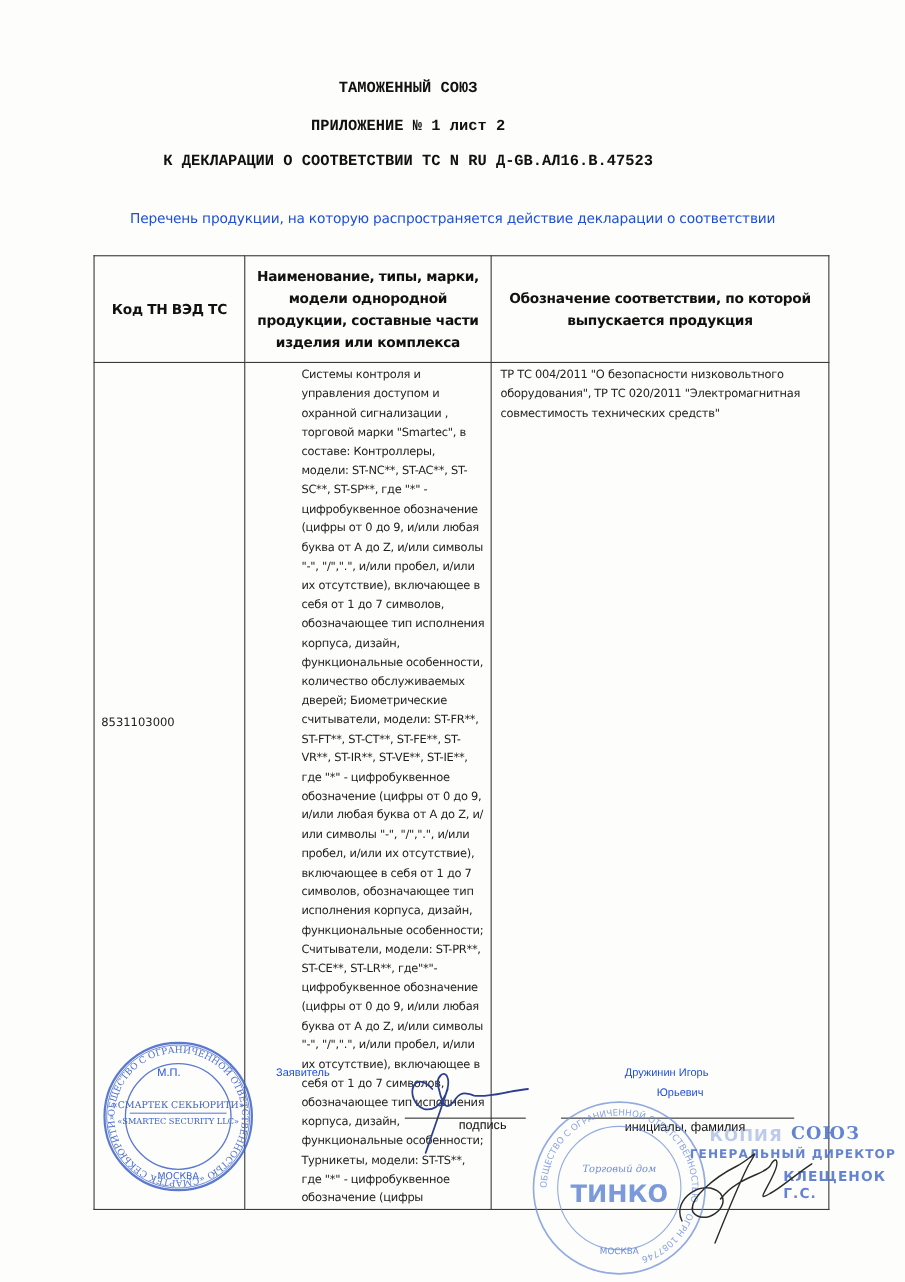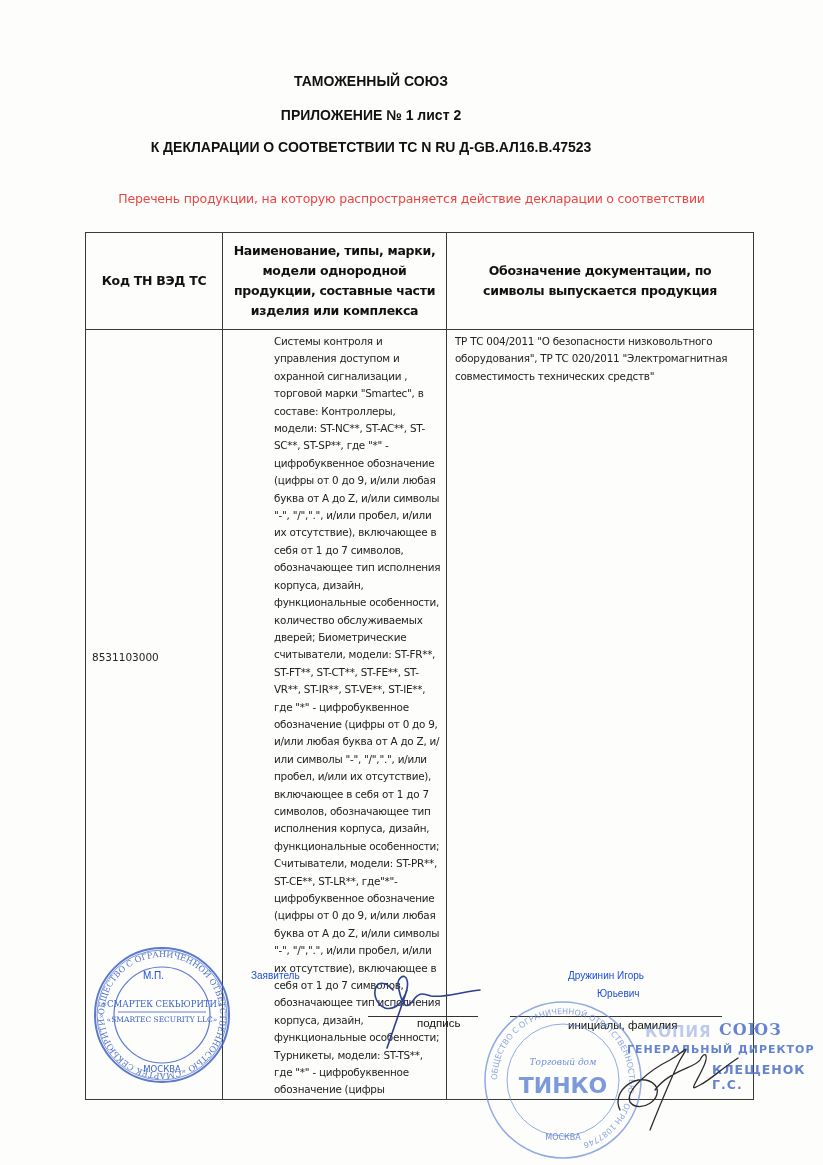--- a/index.html
+++ b/index.html
@@ -4,29 +4,29 @@
 <style>
   html, body { margin: 0; padding: 0; }
   body {
     width: 823px; height: 1165px; position: relative; overflow: hidden;
     background: #fdfdfc;
     font-family: "Liberation Sans", sans-serif;
     color: #1a1a1a;
   }
   .title {
     position: absolute; left: 0; width: 742px; text-align: center;
-    font-family: Liberation Sans, sans-serif; font-weight: bold; font-size: 14px;
+    font-family: Liberation Mono, monospace; font-weight: bold; font-size: 14px;
     color: #111;
   }
   #t1 { top: 73px; }
   #t2 { top: 107px; }
   #t3 { top: 139px; text-align: center; }
   #subtitle {
     position: absolute; top: 191px; left: 0; width: 823px; text-align: center;
-    font-family: "DejaVu Sans", sans-serif; font-size: 12.5px; color: #ef4444;
+    font-family: "DejaVu Sans", sans-serif; font-size: 12.5px; color: #1d4ed8;
     letter-spacing: -0.2px;
   }
   table.decl {
     position: absolute; left: 85px; top: 232px;
     width: 668px; border-collapse: collapse;
     table-layout: fixed;
   }
   table.decl td, table.decl th {
     border: 1px solid #3a3a3a; vertical-align: top; padding: 0;
   }
@@ -77,21 +77,21 @@
 <table class="decl">
   <colgroup>
       <col class="c1">
       <col class="c2">
       <col class="c3">
     </colgroup>
   <tbody>
       <tr>
     <th>Код ТН ВЭД ТС</th>
     <th>Наименование, типы, марки, модели однородной продукции, составные части изделия или комплекса</th>
-    <th style="padding:0 12px;">Обозначение документации, по символы выпускается продукция</th>
+    <th style="padding:0 12px;">Обозначение соответствии, по которой выпускается продукция</th>
   </tr>
   <tr class="body-row">
     <td class="code-cell">
       <span class="code-text">8531103000</span>
     </td>
     <td>
       <div class="desc-text">Системы контроля и управления доступом и охранной сигнализации , торговой марки "Smartec", в составе: Контроллеры, модели: ST-NC**, ST-AC**, ST-SC**, ST-SP**, где "*" - цифробуквенное обозначение (цифры от 0 до 9, и/или любая буква  от А до Z, и/или символы "-", "/",".", и/или пробел, и/или их отсутствие), включающее в себя от 1 до 7 символов, обозначающее тип исполнения корпуса, дизайн, функциональные особенности, количество обслуживаемых дверей; Биометрические считыватели, модели: ST-FR**, ST-FT**, ST-CT**, ST-FE**, ST-VR**, ST-IR**, ST-VE**, ST-IE**, где "*" - цифробуквенное обозначение (цифры от 0 до 9, и/или любая буква от А до Z, и/или символы "-", "/",".", и/или пробел, и/или их отсутствие), включающее в себя от 1 до 7 символов, обозначающее тип исполнения корпуса, дизайн, функциональные особенности; Считыватели, модели: ST-PR**, ST-CE**, ST-LR**, где"*"- цифробуквенное обозначение (цифры от 0 до 9, и/или любая буква от А до Z, и/или символы "-", "/",".", и/или пробел, и/или их отсутствие), включающее в себя от 1 до 7 символов, обозначающее тип исполнения корпуса, дизайн, функциональные особенности; Турникеты, модели: ST-TS**, где "*" - цифробуквенное обозначение (цифры</div>
     </td>
     <td>
       <div class="doc-text">ТР ТС 004/2011 "О безопасности низковольтного оборудования", ТР ТС 020/2011 "Электромагнитная совместимость технических средств"</div>

